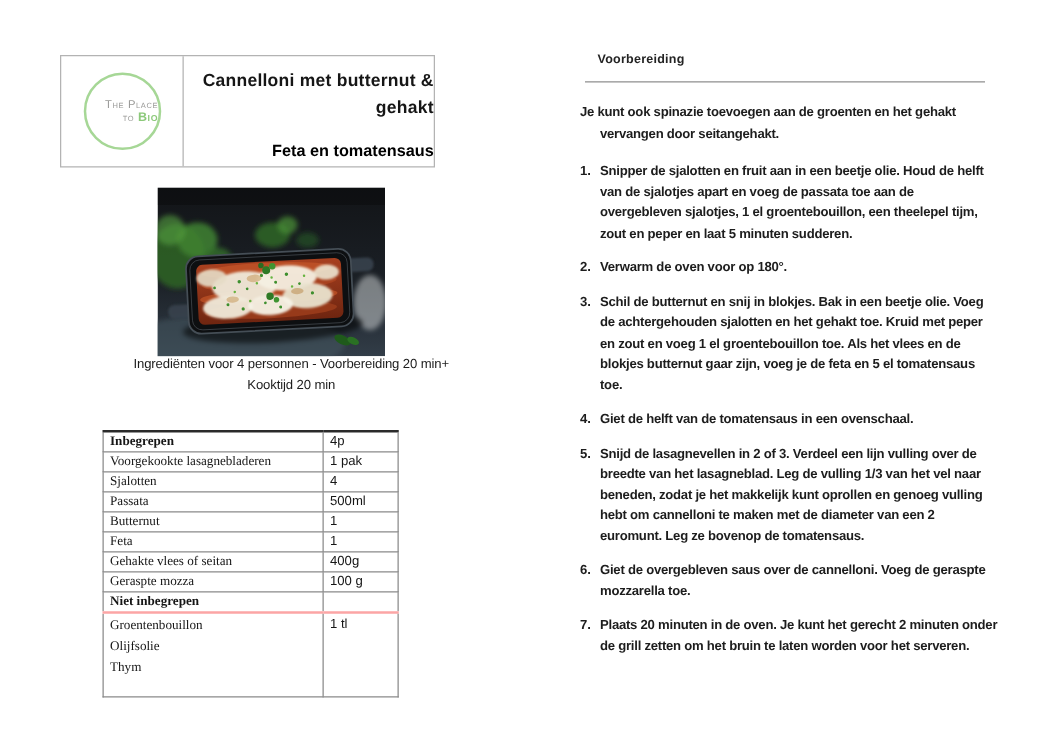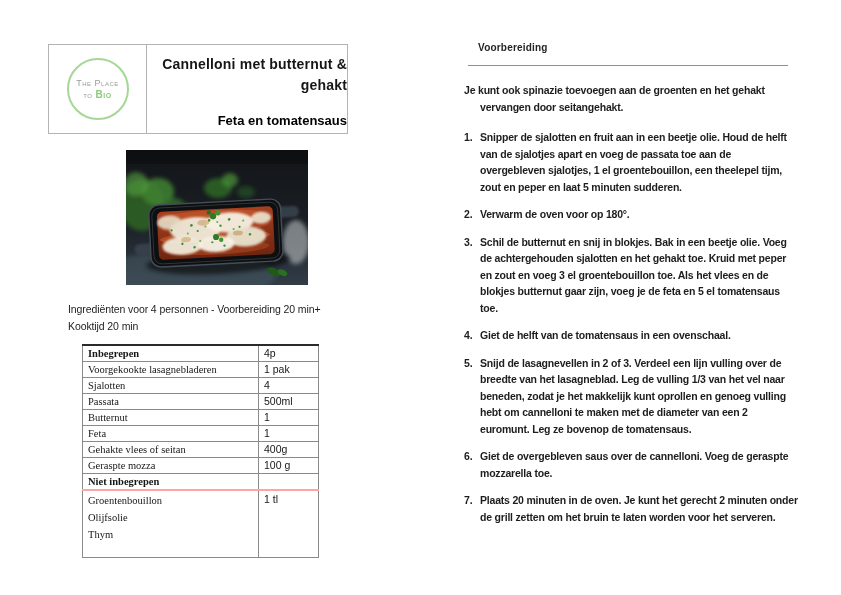--- a/index.html
+++ b/index.html
@@ -14,41 +14,42 @@
   .header-box {
     position:absolute; left:48px; top:44px; width:300px; height:90px;
     border:1px solid #b3b3b3; display:flex;
   }
   .logo-cell {
     width:98px; border-right:1px solid #b3b3b3;
     display:flex; align-items:center; justify-content:center;
   }
   .logo-circle {
     width:62px; height:62px; border:2.5px solid #a6d796; border-radius:50%;
-    display:flex; flex-direction:column; align-items:center; justify-content:center;
+    display:flex; flex-direction:column; align-items:flex-end; justify-content:center;
     font-variant:small-caps; letter-spacing:.5px; line-height:11px;
   }
   .logo-line1 { font-size:9px; color:#9a9a98; }
   .logo-line2 { font-size:9px; color:#9a9a98; }
   .logo-accent { color:#8cc97a; font-weight:bold; font-size:10px; }
   .title-cell {
     flex:1; text-align:right; padding-top:9px;
   }
   .recipe-title { font-size:14px; font-weight:600; line-height:21px; color:#161616; letter-spacing:.2px; }
   .recipe-subtitle { font-size:13px; font-weight:600; margin-top:17px; color:#000000; }
 
   
   .dish-photo { position:absolute; left:126px; top:150px; width:182px; height:135px; }
   .dish-photo svg { display:block; width:100%; height:100%; }
 
   
   .ingredients-intro {
-    position:absolute; left:68px; top:301px; width:330px;
+    position:absolute; left:68px; top:283px; width:330px;
     font-size:10.5px; line-height:17px; letter-spacing:-.1px; color:#1d1d1d;
     white-space:nowrap;
+    text-align:center;
   }
 
   
   .ingredients-table {
     position:absolute; left:82px; top:344px;
     border-collapse:collapse; font-size:10.5px; color:#161616;
   }
   .ingredients-table td {
     border:1px solid #8a8a8a; padding:0 5px; height:16px; line-height:15px;
     white-space:nowrap;
@@ -266,21 +267,21 @@
       <div class="step">
         <span class="step-num">1.</span>
         <span class="step-text">Snipper de sjalotten en fruit aan in een beetje olie. Houd de helft van de sjalotjes apart en voeg de passata toe aan de overgebleven sjalotjes, 1 el groentebouillon, een theelepel tijm, zout en peper en laat 5 minuten sudderen.</span>
       </div>
       <div class="step">
         <span class="step-num">2.</span>
         <span class="step-text">Verwarm de oven voor op 180°.</span>
       </div>
       <div class="step">
         <span class="step-num">3.</span>
-        <span class="step-text">Schil de butternut en snij in blokjes.  Bak in een beetje olie. Voeg de achtergehouden sjalotten en het gehakt toe. Kruid met peper en zout en voeg 3 el groentebouillon toe. Als het vlees en de blokjes butternut gaar zijn, voeg je de feta en 5 el tomatensaus toe.</span>
+        <span class="step-text">Schil de butternut en snij in blokjes.  Bak in een beetje olie. Voeg de achtergehouden sjalotten en het gehakt toe. Kruid met peper en zout en voeg 1 el groentebouillon toe. Als het vlees en de blokjes butternut gaar zijn, voeg je de feta en 5 el tomatensaus toe.</span>
       </div>
       <div class="step">
         <span class="step-num">4.</span>
         <span class="step-text">Giet de helft van de tomatensaus in een ovenschaal.</span>
       </div>
       <div class="step">
         <span class="step-num">5.</span>
         <span class="step-text">Snijd de lasagnevellen in 2 of 3. Verdeel een lijn vulling over de breedte van het lasagneblad. Leg de vulling 1/3 van het vel naar beneden, zodat je het makkelijk kunt oprollen en genoeg vulling hebt om cannelloni te maken met de diameter van een 2 euromunt. Leg ze bovenop de tomatensaus.</span>
       </div>
       <div class="step">

